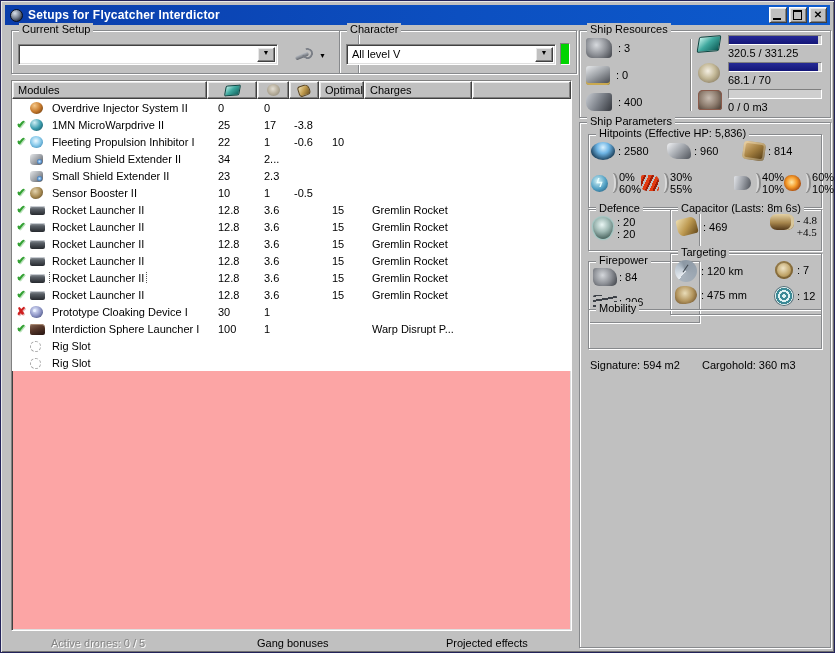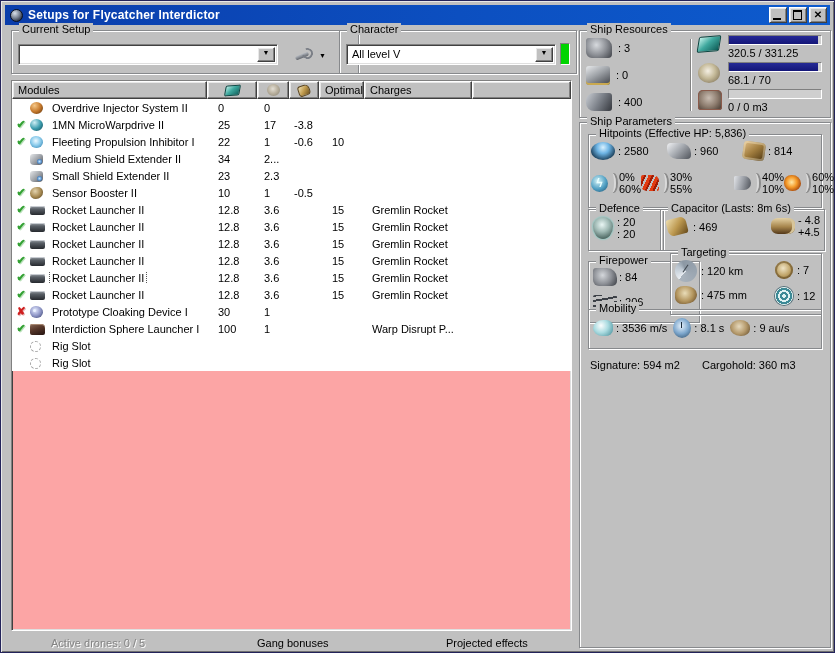--- a/index.html
+++ b/index.html
@@ -525,38 +525,38 @@
     <span class="ricon rs-explosive"></span>
     <span class="resist-sep"></span>
     <span class="resist-vals">
       <div>60%</div>
       <div>10%</div>
     </span>
   </div>
         </div>
     </div>
 
-    <div class="group" style="left:8px;top:86px;width:74px;height:40px;">
+    <div class="group" style="left:8px;top:86px;width:74px;height:40px;padding-left:36px;">
       <span class="legend">Defence</span>
       <div style="position:absolute;left:4px;top:6px;display:flex;align-items:center;">
         <span class="ricon pi-defshield"></span>
         <span class="stack" style="margin-left:4px;">
           <div class="pval">: 20</div>
           <div class="pval">: 20</div>
         </span>
       </div>
     </div>
 
-    <div class="group" style="left:80px;top:86px;width:150px;height:40px;padding-left:13px;">
+    <div class="group" style="left:90px;top:86px;width:150px;height:40px;">
       <span class="legend">Capacitor (Lasts: 8m 6s)</span>
       <div style="position:absolute;left:6px;top:8px;display:flex;align-items:center;">
         <span class="ricon pi-cap"></span>
         <span class="pval" style="margin-left:6px;">: 469</span>
       </div>
-      <div style="position:absolute;right:4px;top:4px;display:flex;align-items:center;">
+      <div style="position:absolute;right:4px;top:4px;display:flex;align-items:flex-start;font-family:Liberation Serif, serif;">
         <span class="ricon pi-battery"></span>
         <span class="stack" style="margin-left:3px;">
           <div class="pval">- 4.8</div>
           <div class="pval">+4.5</div>
         </span>
       </div>
     </div>
 
     <div class="group" style="left:8px;top:138px;width:74px;height:60px;padding-left:36px;">
       <span class="legend">Firepower</span>
@@ -585,27 +585,19 @@
         <span class="pval" style="margin-left:4px;">: 7</span>
       </div>
       <div style="position:absolute;left:104px;top:33px;display:flex;align-items:center;">
         <span class="ricon pi-rings"></span>
         <span class="pval" style="margin-left:4px;">: 12</span>
       </div>
     </div>
 
     <div class="group" style="left:8px;top:186px;width:232px;height:38px;">
       <span class="legend">Mobility</span>
-      <div style="position:absolute;left:4px;top:8px;display:flex;align-items:center;">
-        <span class="ricon pi-speed"></span>
-        <span class="pval" style="margin:0 6px 0 3px;">: 3536 m/s</span>
-        <span class="ricon pi-clock"></span>
-        <span class="pval" style="margin:0 6px 0 3px;">: 8.1 s</span>
-        <span class="ricon pi-warp"></span>
-        <span class="pval" style="margin-left:3px;">: 9 au/s</span>
-      </div>
     </div>
 
     <span style="position:absolute;left:10px;top:236px;">Signature: 594 m2</span>
     <span style="position:absolute;left:122px;top:236px;">Cargohold: 360 m3</span>
   </div>
 
 </div>
 
 </body></html>

